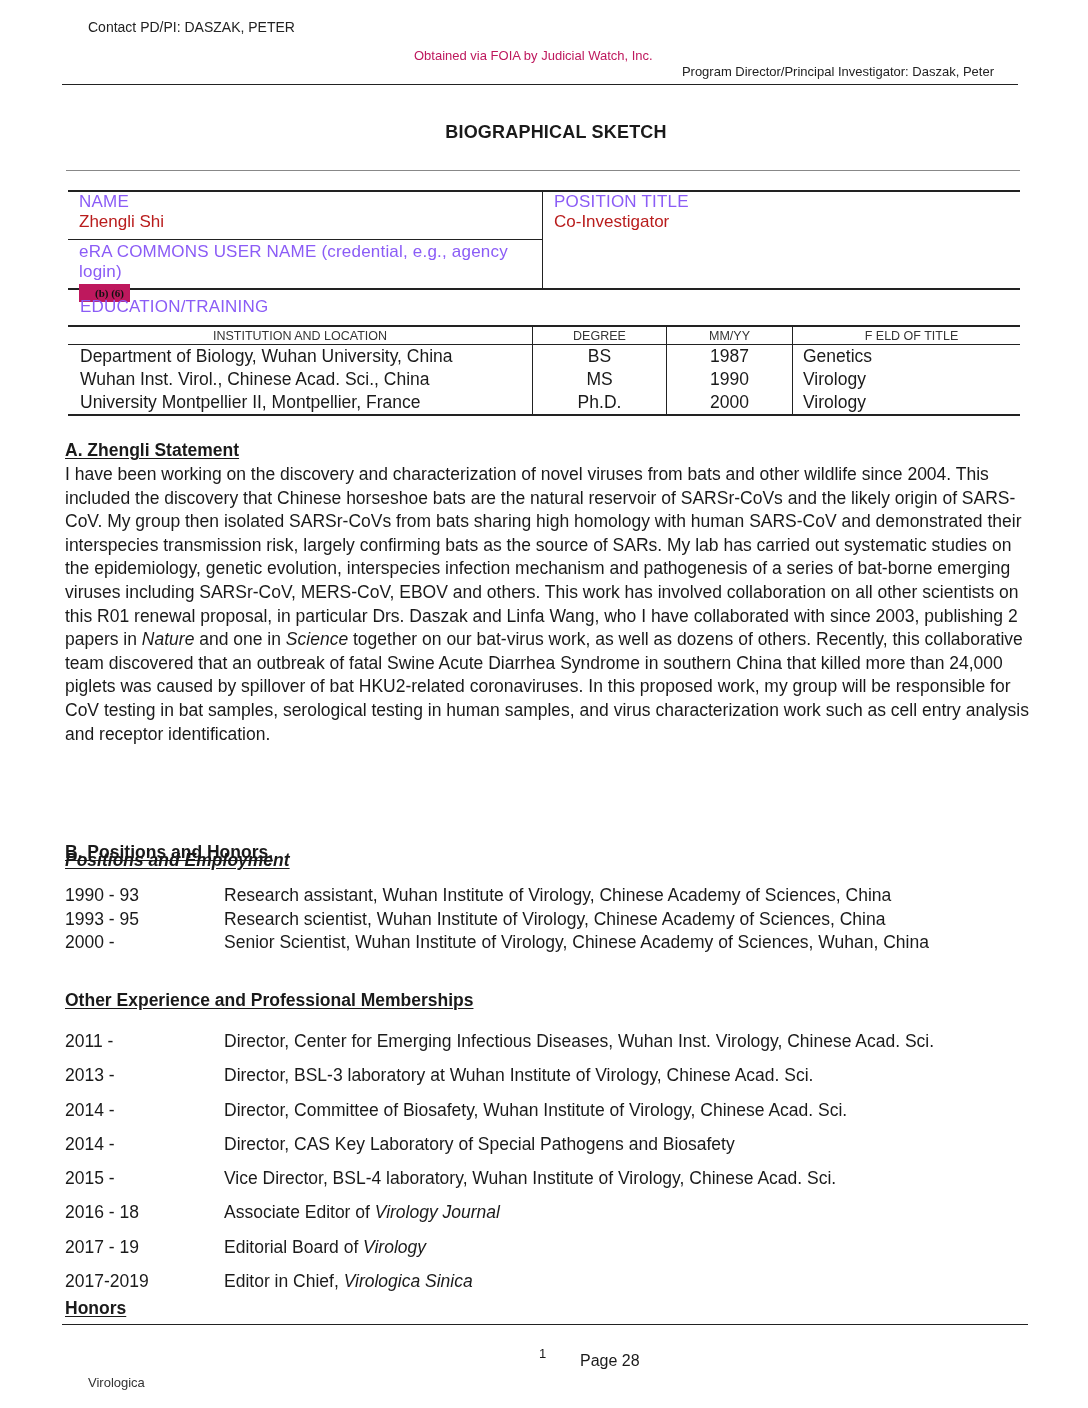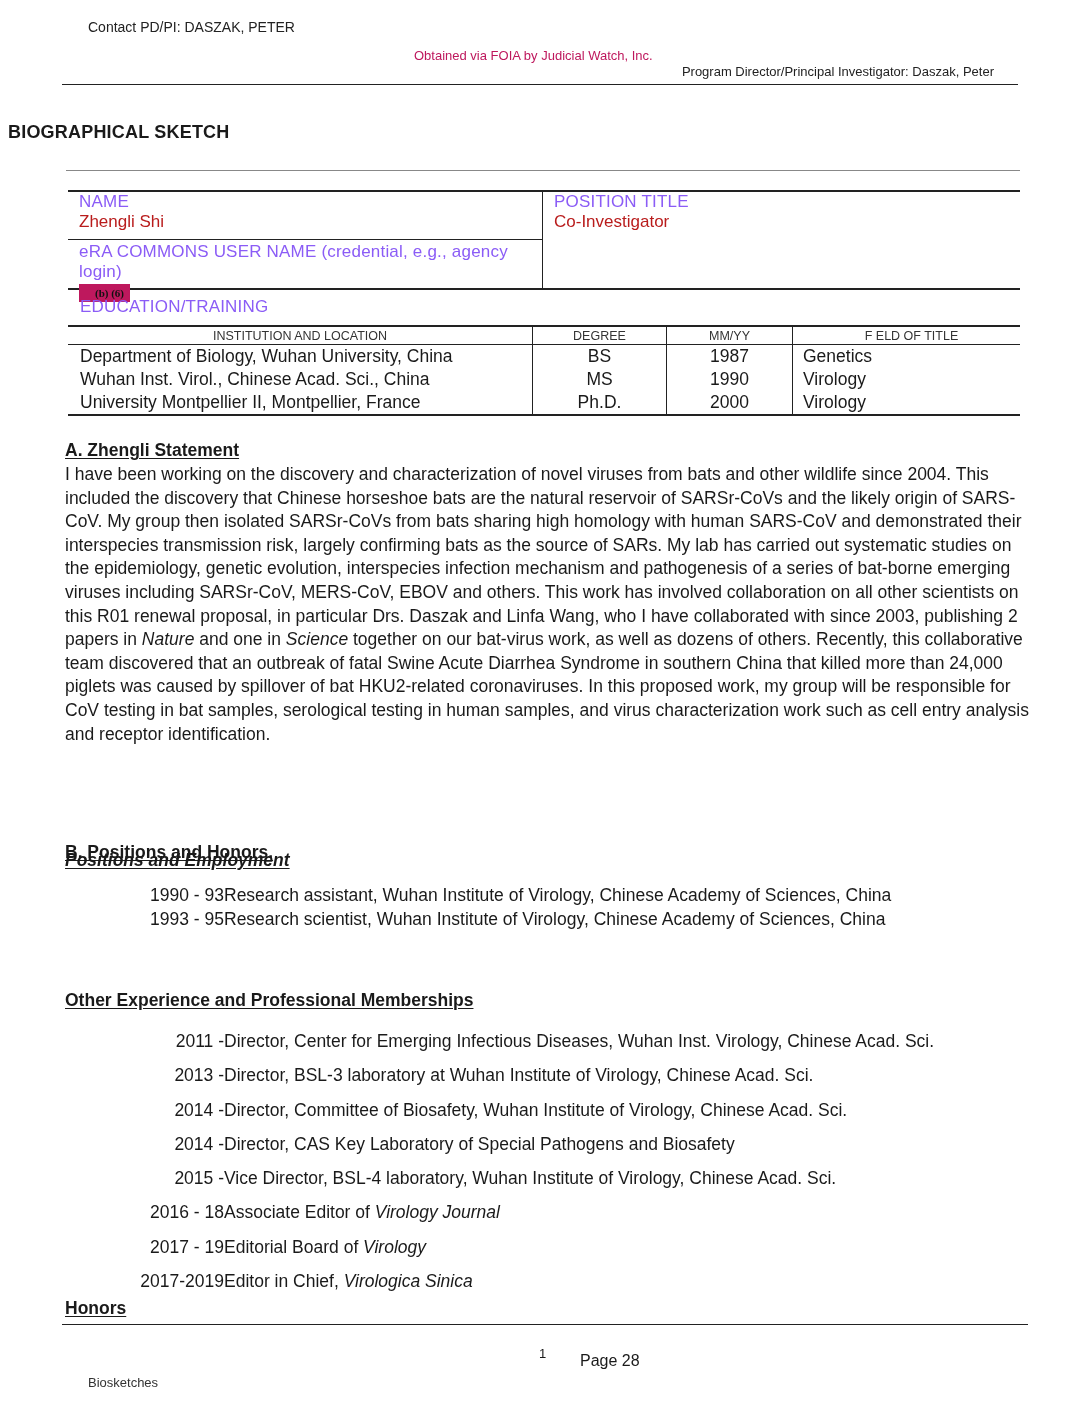--- a/index.html
+++ b/index.html
@@ -3,21 +3,21 @@
 <meta charset="utf-8">
 <style>
   html, body { margin: 0; padding: 0; background: #ffffff; }
   body { width: 1088px; height: 1408px; position: relative; overflow: hidden;
          font-family: "Liberation Sans", sans-serif; color: #1a1a1a; }
   .abs { position: absolute; }
   .contact { left: 88px; top: 19px; font-size: 14px; color: #222; }
   .foia { left: 414px; top: 48px; font-size: 13px; color: #be185d; }
   .pdpi { right: 94px; top: 64px; font-size: 13px; color: #222; }
   .hr-top { left: 62px; right: 70px; top: 84px; height: 0; border-top: 1.5px solid #222; }
-  .title { left: 0; right: 0; top: 122px; text-align: left; font-weight: bold; font-size: 18px; letter-spacing: 0.2px; padding-left: 8px; }
+  .title { left: 0; right: 0; top: 122px; text-align: center; font-weight: bold; font-size: 18px; letter-spacing: 0.2px; padding-left: 24px; }
   .hr-title { left: 66px; right: 68px; top: 170px; border-top: 1px solid #888; }
 
   .hdr { left: 68px; top: 190px; width: 952px; height: 96px; border-top: 2px solid #222; border-bottom: 2px solid #222; }
   .hdr .left { position: absolute; left: 0; top: 0; width: 474px; height: 96px; border-right: 1.5px solid #222; }
   .hdr .name-cell { height: 47px; border-bottom: 1.5px solid #222; padding-left: 11px; }
   .lbl { font-size: 17px; color: #8b5cf6; letter-spacing: 0.2px; }
   .val { font-size: 17px; color: #b91c1c; }
   .hdr .era { padding-left: 11px; padding-top: 2px; }
   .redact { display: inline-block; background: #be185d; font-family: "Liberation Serif", serif; font-size: 11px; font-weight: bold; padding: 3px 6px 3px 16px; margin-top: 2px; color: #111; }
   .hdr .right { position: absolute; left: 486px; top: 0; }
@@ -33,21 +33,21 @@
   .c4 { text-align: left; padding-left: 10px !important; }
   .edu th.c4 { text-align: center; }
   .edu td.c1 { text-align: left; padding-left: 12px; }
 
   .sec-head { font-weight: bold; font-size: 17.5px; text-decoration: underline; text-underline-offset: 2px; }
   .ps-head { left: 65px; top: 440px; }
   .ps { left: 65px; top: 463px; width: 965px; font-size: 17.5px; line-height: 23.6px; }
   .b-head { left: 65px; top: 794px; margin-top: 48px; }
   .pe-head { left: 65px; top: 850px; font-style: italic; }
   .pe { left: 65px; top: 884px; font-size: 17.5px; line-height: 23.5px; }
-  .row { display: flex; white-space: nowrap; text-align: right; }
+  .row { display: flex; white-space: nowrap; }
   .yr { width: 159px; }
   .oe-head { left: 65px; top: 990px; }
   .oe { left: 65px; top: 1024px; font-size: 17.5px; line-height: 34.3px; }
   .hon-head { left: 65px; top: 1298px; }
   .hr-bot { left: 62px; right: 60px; top: 1324px; border-top: 1.5px solid #222; }
   .pgnum { left: 539px; top: 1346px; font-size: 13px; }
   .pg { left: 580px; top: 1352px; font-size: 16px; }
   .bio { left: 88px; top: 1375px; font-size: 13px; color: #333; }
 </style>
 </head>
@@ -116,20 +116,24 @@
 <div class="abs sec-head pe-head">Positions and Employment</div>
 <div class="abs pe">
   <div class="row">
       <span class="yr">1990 - 93</span>
       <span>Research assistant, Wuhan Institute of Virology, Chinese Academy of Sciences, China</span>
     </div>
   <div class="row">
       <span class="yr">1993 - 95</span>
       <span>Research scientist, Wuhan Institute of Virology, Chinese Academy of Sciences, China</span>
     </div>
+  <div class="row">
+      <span class="yr">2000 -</span>
+      <span>Senior Scientist, Wuhan Institute of Virology, Chinese Academy of Sciences, Wuhan, China</span>
+    </div>
 </div>
 
 <div class="abs sec-head oe-head">Other Experience and Professional Memberships</div>
 <div class="abs oe">
   <div class="row">
       <span class="yr">2011 -</span>
       <span>Director, Center for Emerging Infectious Diseases, Wuhan Inst. Virology, Chinese Acad. Sci.</span>
     </div>
   <div class="row">
       <span class="yr">2013 -</span>
@@ -161,13 +165,13 @@
       <span class="yr">2017-2019</span>
       <span style="white-space:pre">Editor in Chief, </span>
       <i>Virologica Sinica</i>
     </div>
 </div>
 
 <div class="abs sec-head hon-head">Honors</div>
 <div class="abs hr-bot"></div>
 <div class="abs pgnum">1</div>
 <div class="abs pg">Page 28</div>
-<div class="abs bio">Biosketches</div>
+<div class="abs bio">Virologica</div>
 
 </body></html>

